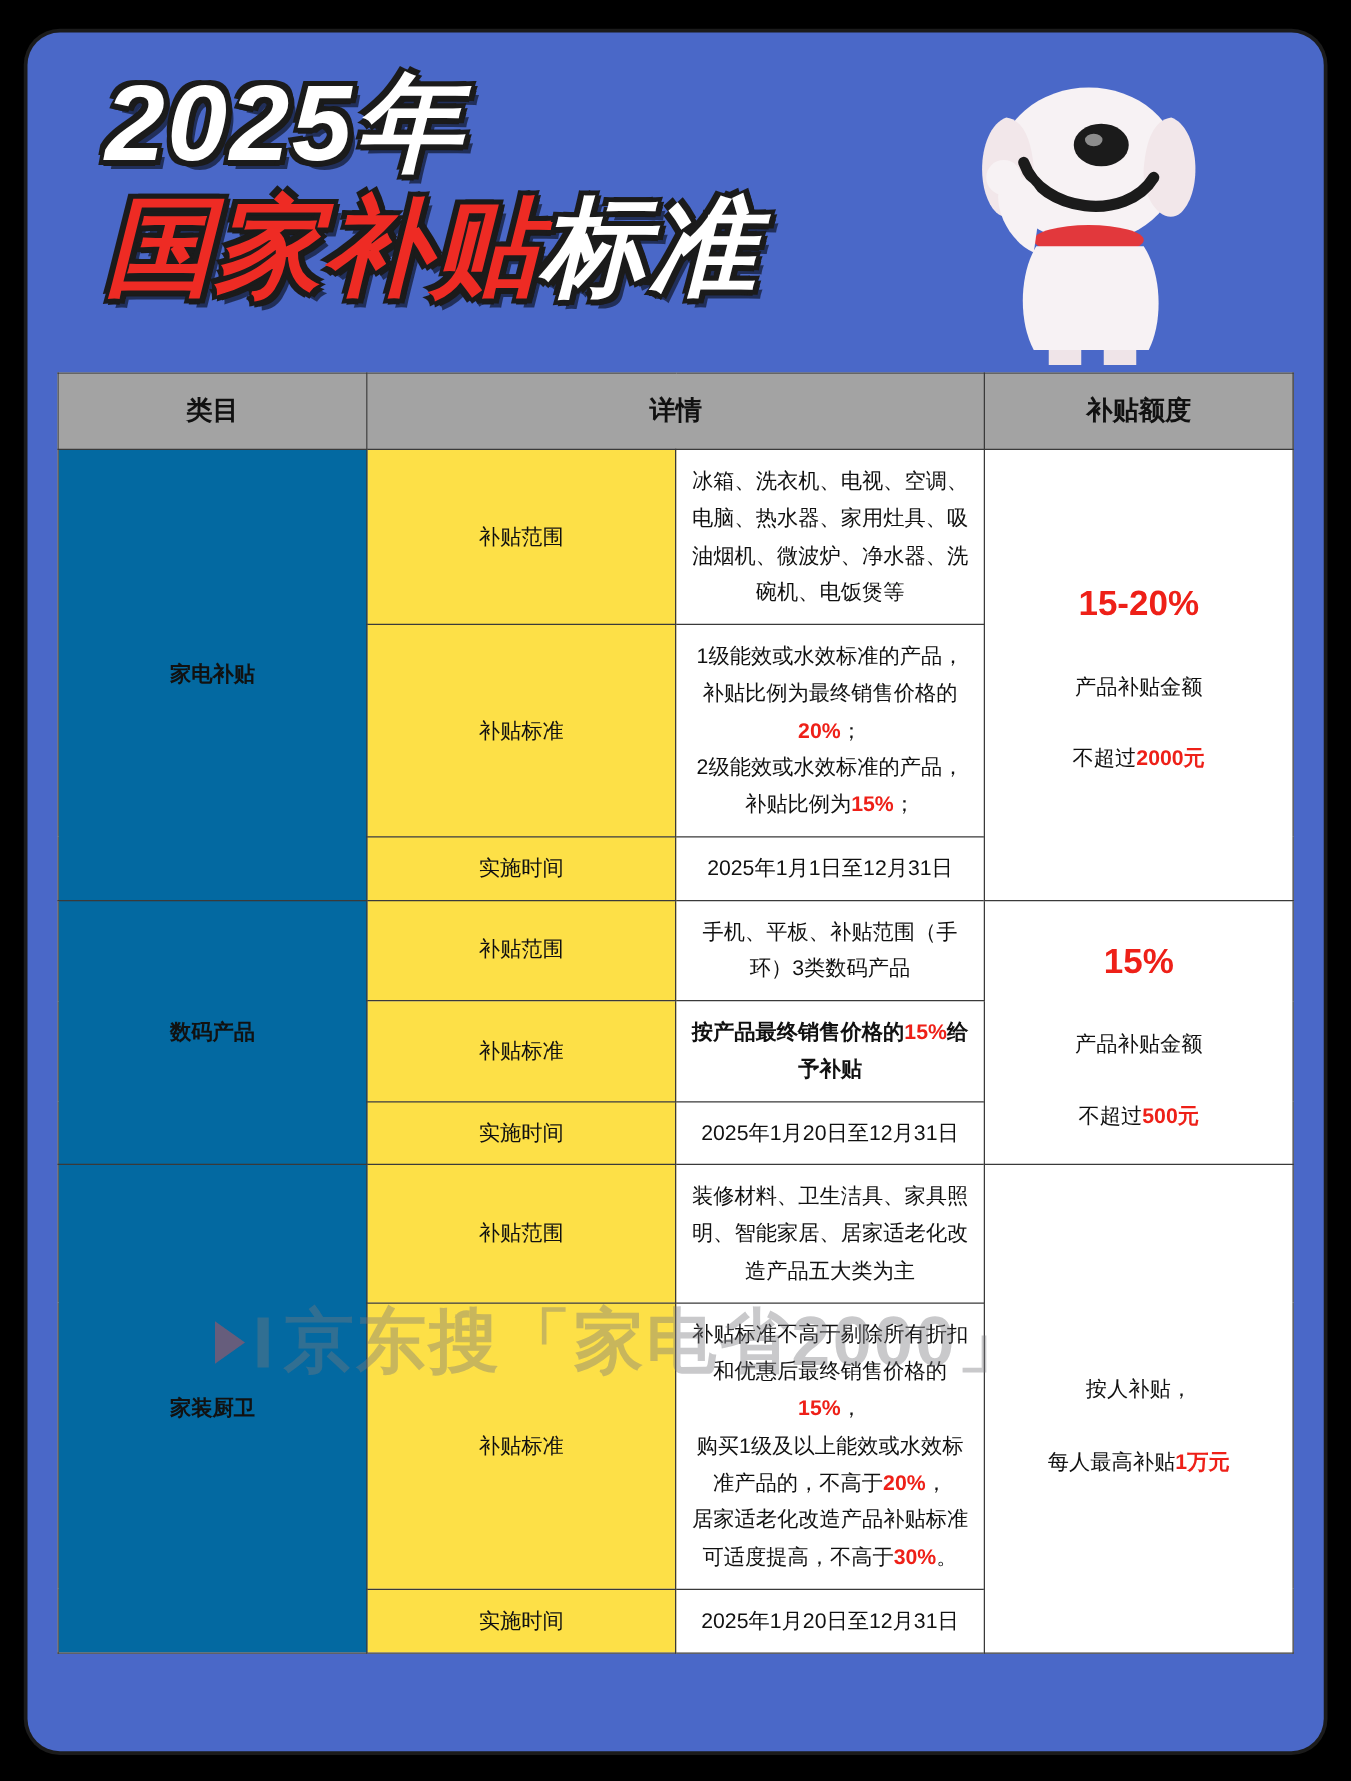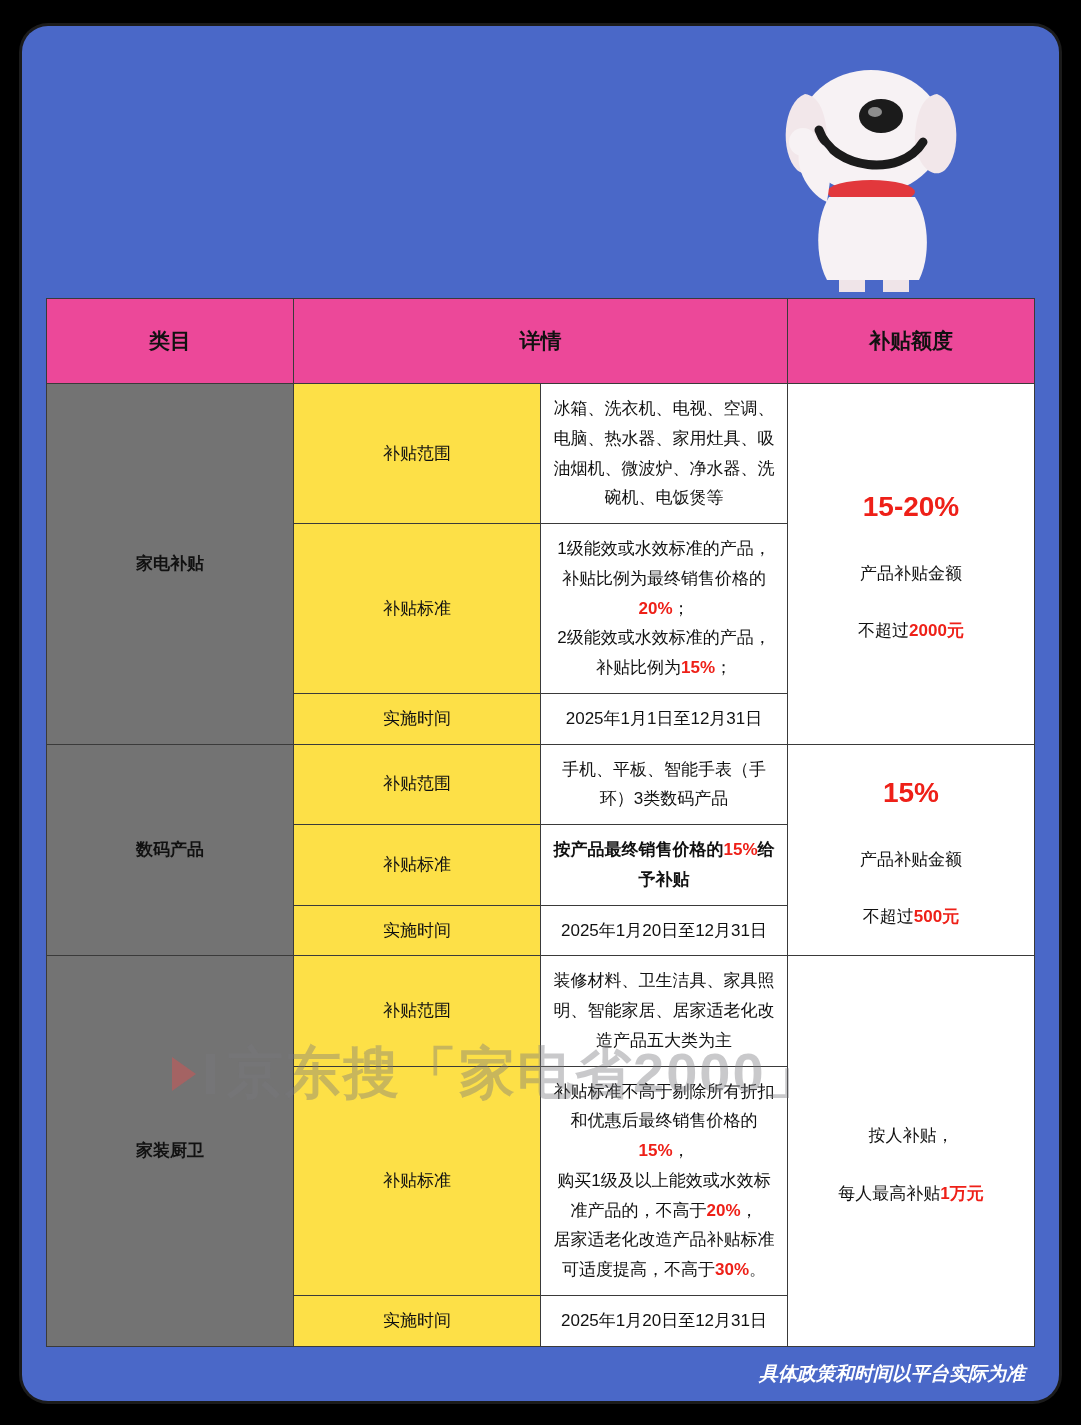--- a/index.html
+++ b/index.html
@@ -100,28 +100,28 @@
   table.subsidy td, table.subsidy th {
     border: 1px solid #3a3a3a;
     font-size: 17px;
     color: #111111;
     text-align: center;
     vertical-align: middle;
     padding: 10px 8px;
     line-height: 1.75;
   }
   table.subsidy th {
-    background: #ec4899;
+    background: #a3a3a3;
     font-size: 21px;
     font-weight: bold;
     height: 52px;
-    padding: 16px;
+    padding: 4px;
   }
   td.cat {
-    background: #737373;
+    background: #0369a1;
     font-size: 23px;
     font-weight: bold;
     width: 158px;
   }
   td.sub-label {
     background: #fde047;
     width: 146px;
     font-size: 18px;
   }
   td.detail {
@@ -190,20 +190,26 @@
     margin-right: 2px;
   }
 </style>
 </head>
 <body>
 
 <div id="page">
   <div class="poster">
 
     <div class="header">
+      <div class="title-block">
+        <div class="title-line1">2025年</div>
+        <div class="title-line2">
+          <span class="title-red">国家补贴</span><span class="title-white">标准</span>
+        </div>
+      </div>
 
       <svg class="mascot" viewBox="0 0 230 255">
         <ellipse cx="118" cy="90" rx="72" ry="62" fill="#f7f2f4"></ellipse>
         <path d="M52 52 C30 60 26 110 44 128 C58 140 76 118 74 92 C72 70 66 54 52 52 Z" fill="#f2e7ea"></path>
         <path d="M184 52 C206 60 210 110 192 128 C178 140 160 118 162 92 C164 70 170 54 184 52 Z" fill="#f2e7ea"></path>
         <ellipse cx="128" cy="74" rx="22" ry="17" fill="#1b1b1b"></ellipse>
         <ellipse cx="122" cy="70" rx="7" ry="5" fill="#ffffff" opacity="0.5"></ellipse>
         <path d="M66 88 C80 128 148 136 170 100" stroke="#1b1b1b" stroke-width="9" fill="none" stroke-linecap="round"></path>
         <ellipse cx="118" cy="150" rx="44" ry="12" fill="#e2383c"></ellipse>
         <path d="M76 155 C62 178 62 216 74 238 L166 238 C178 214 176 176 162 155 Z" fill="#f7f2f4"></path>
@@ -241,21 +247,21 @@
           </td>
         </tr>
         <tr>
           <td class="sub-label">实施时间</td>
           <td class="detail">2025年1月1日至12月31日</td>
         </tr>
 
         <tr>
           <td class="cat" rowspan="3">数码产品</td>
           <td class="sub-label">补贴范围</td>
-          <td class="detail">手机、平板、智能手表（手环）3类数码产品</td>
+          <td class="detail">手机、平板、补贴范围（手环）3类数码产品</td>
           <td class="amount" rowspan="3">
             <span class="amt-big">15%</span>
             <span class="amt-line">产品补贴金额</span>
             <span class="amt-line"><span>不超过</span><span class="red">500元</span></span>
           </td>
         </tr>
         <tr>
           <td class="sub-label">补贴标准</td>
           <td class="detail bold">按产品最终销售价格的<span class="red">15%</span>给予补贴</td>
         </tr>
@@ -288,16 +294,15 @@
       </tbody>
         </table>
     </div>
 
     <div class="watermark wm2">
       <span class="wm-arrow"></span>
       <span class="wm-bar"></span>
       <span>京东搜「家电省2000」</span>
     </div>
 
-    <div class="footer">具体政策和时间以平台实际为准</div>
 
   </div>
 </div>
 
 </body></html>

